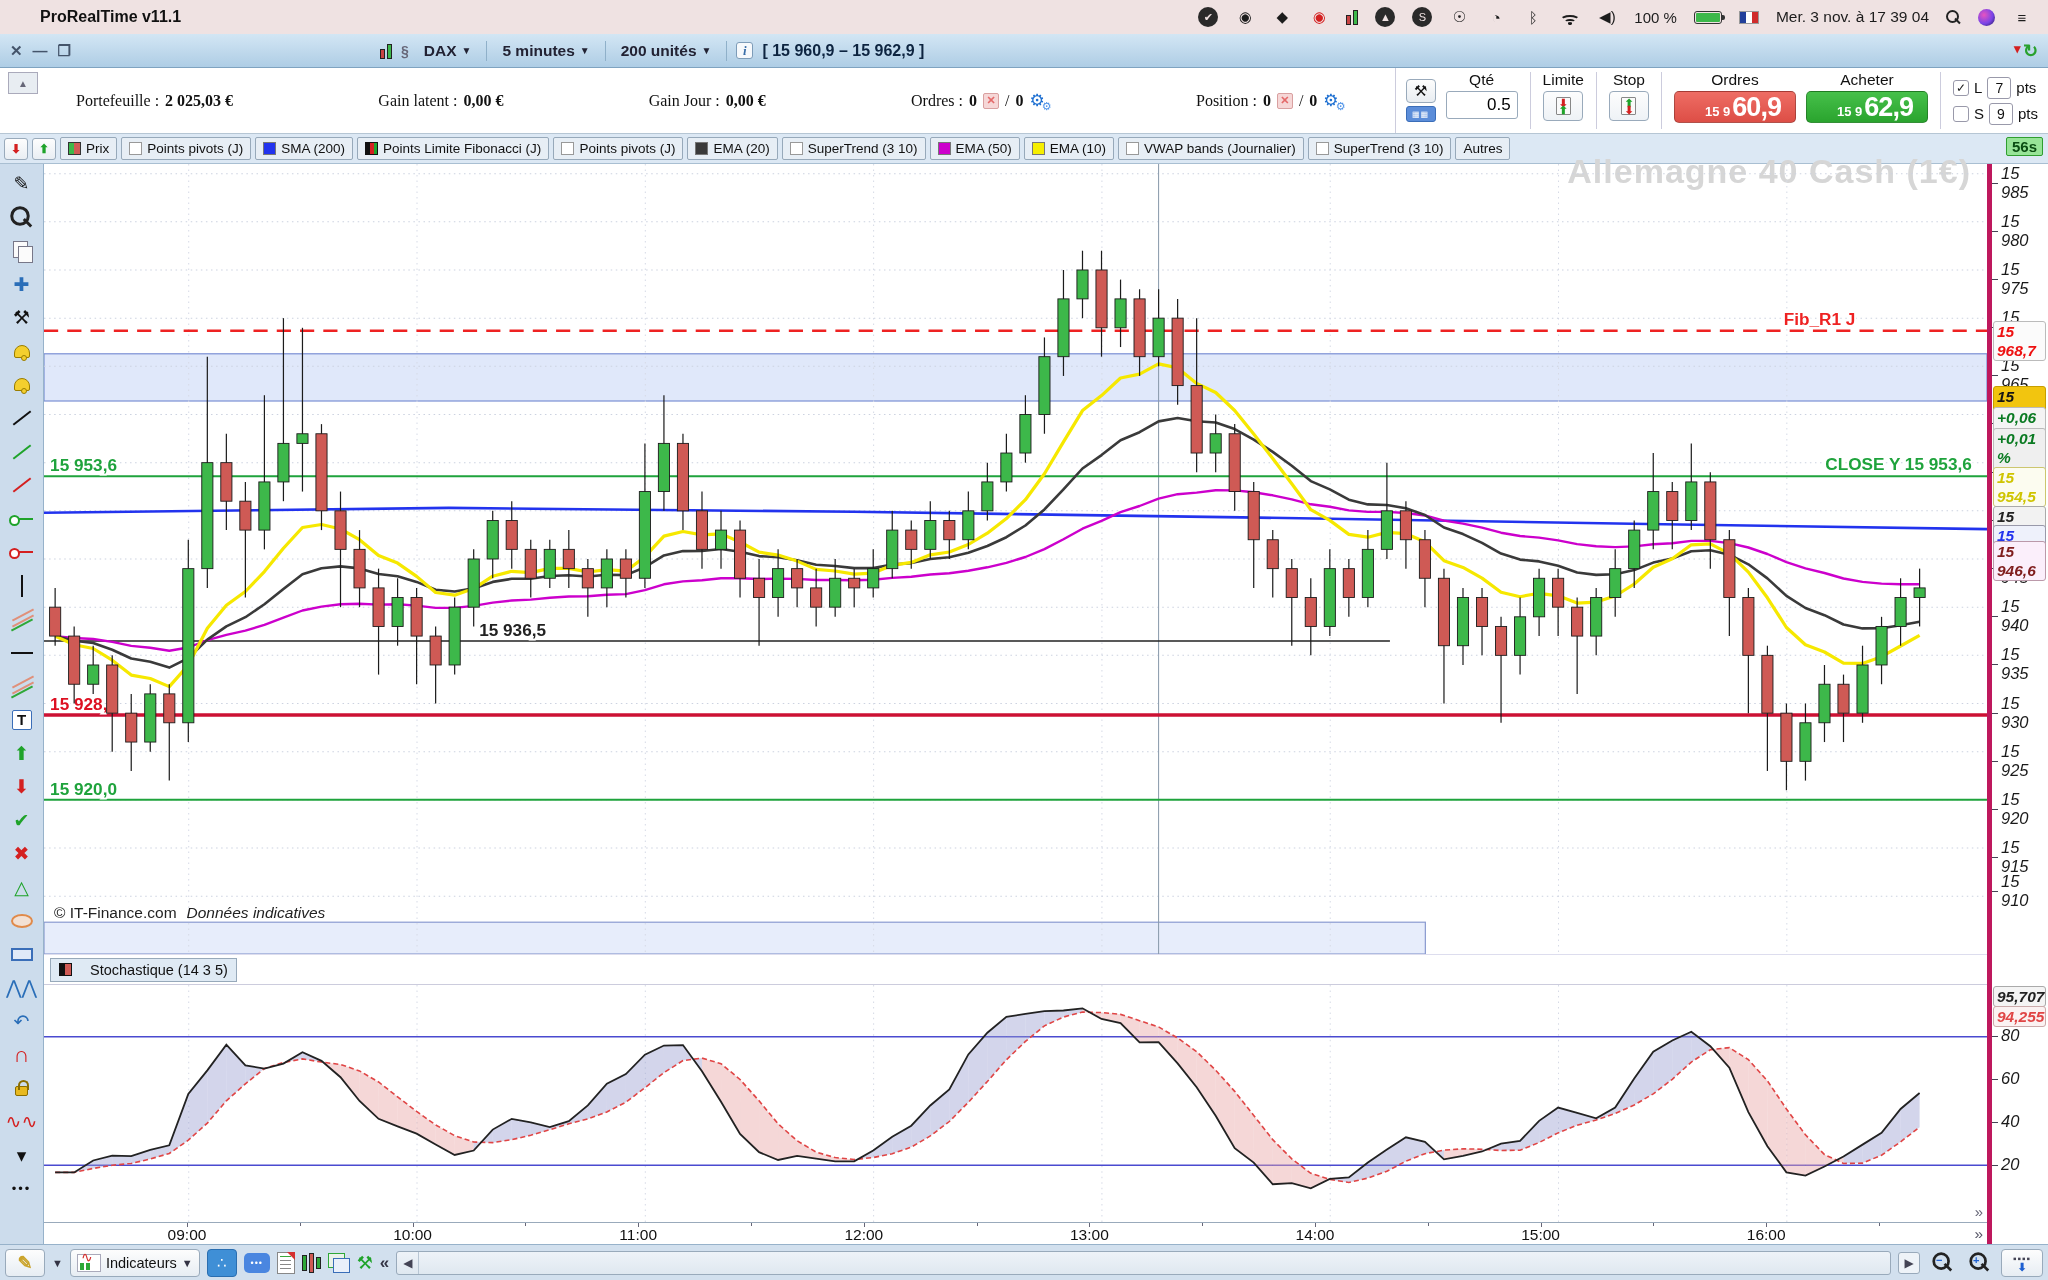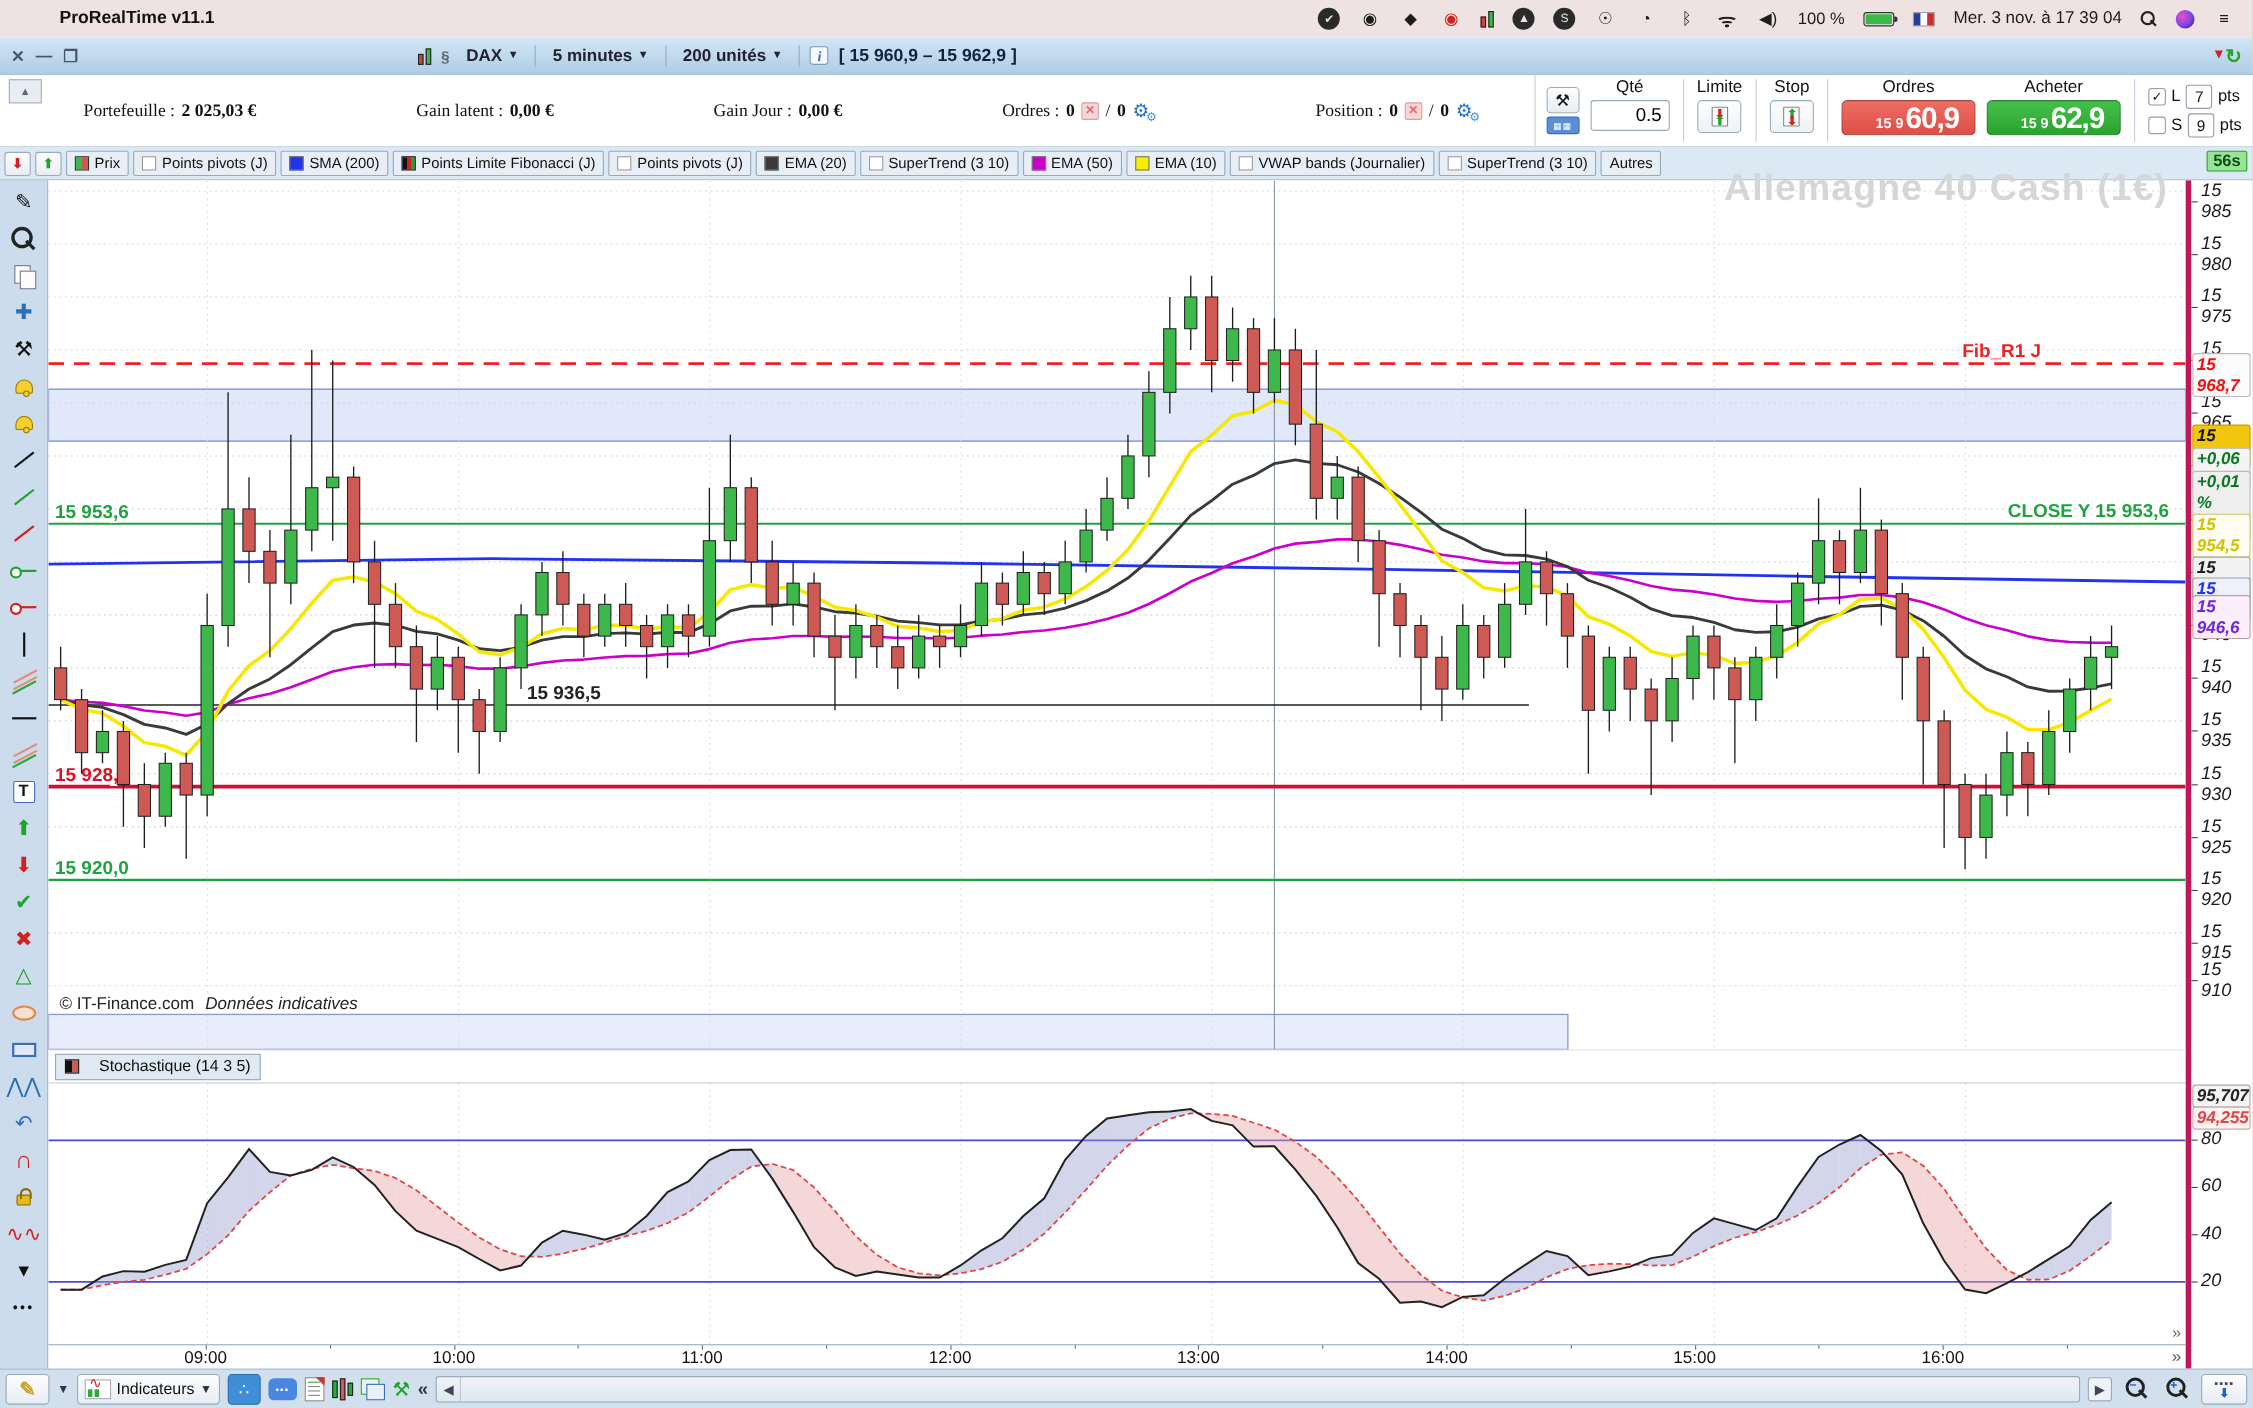--- a/index.html
+++ b/index.html
@@ -4,21 +4,21 @@
 <style>
   * { box-sizing: border-box; margin: 0; padding: 0; }
   html,body { background:#888; }
   #root {
     position: relative; width: 2048px; height: 1280px; overflow: hidden;
     font-family: "Liberation Sans", sans-serif; background: #fff; color:#111;
   }
   
   .menubar { height:34px; background:#efe2e2; display:flex; align-items:center; padding:0 16px; gap:10px; font-size:16px; }
   .apple { font-size:18px; font-weight:bold; }
-  .appname { font-weight:bold; font-size:16px; margin-left:28px; }
+  .appname { font-weight:bold; font-size:16px; margin-left:14px; }
   .mb-right { margin-left:auto; display:flex; align-items:center; gap:17px; color:#1c1c1c; }
   .mbi { font-size:15px; display:inline-flex; align-items:center; justify-content:center; width:20px; height:20px; }
   .mbi.circle { background:#2a2a2a; color:#efe2e2; border-radius:50%; font-size:11px; }
   .mbi.red { color:#d42020; }
   .mb-candle { display:inline-flex; gap:2px; align-items:flex-end; height:16px; }
   .mb-candle i { display:block; width:5px; }
   .mb-candle .r { height:10px; background:#c94444; border:1px solid #222; }
   .mb-candle .g { height:15px; background:#3db84a; border:1px solid #222; }
   .wifi { position:relative; width:20px; height:15px; }
   .wifi span { position:absolute; left:50%; transform:translateX(-50%); border:2px solid #1c1c1c; border-bottom:none; border-left-color:transparent; border-right-color:transparent; border-radius:50% 50% 0 0; }
@@ -894,21 +894,21 @@
         <div class="ax-tick" style="top: 625.854px;">15 920</div>
         <div class="ax-tick" style="top: 674.024px;">15 915</div>
         <div class="ax-tick" style="top: 708px;">15 910</div>
         <div class="ax-badge" style="top: 156.671px; color: rgb(238, 17, 17); background: rgb(251, 251, 251); border-color: rgb(187, 187, 187);">15 968,7</div>
         <div class="ax-badge" style="top: 222.183px; color: rgb(21, 21, 21); background: rgb(242, 197, 15); border-color: rgb(199, 159, 0);">15 961,9</div>
         <div class="ax-badge" style="top: 243.183px; color: rgb(10, 122, 34); background: rgb(244, 244, 244); border-color: rgb(187, 187, 187);">+0,06 %</div>
         <div class="ax-badge" style="top: 264.183px; color: rgb(10, 122, 34); background: rgb(239, 239, 239); border-color: rgb(187, 187, 187);">+0,01 %<span class="sub">bar. prec.</span></div>
         <div class="ax-badge" style="top: 303.476px; color: rgb(207, 196, 0); background: rgb(252, 252, 240); border-color: rgb(204, 198, 110);">15 954,5</div>
         <div class="ax-badge" style="top: 341.646px; color: rgb(34, 34, 34); background: rgb(242, 242, 242); border-color: rgb(170, 170, 170);">15 949,5</div>
         <div class="ax-badge" style="top: 361.024px; color: rgb(34, 51, 238); background: rgb(238, 241, 251); border-color: rgb(153, 153, 170);">15 947,8</div>
-        <div class="ax-badge" style="top: 376.585px; color: #6d28d9; background: rgb(251, 239, 251); border-color: rgb(187, 153, 170);">15 946,6</div>
+        <div class="ax-badge" style="top: 376.585px; color: #7f1d1d; background: rgb(251, 239, 251); border-color: rgb(187, 153, 170);">15 946,6</div>
         <div class="s-tick" style="top: 862px;">80</div>
         <div class="s-tick" style="top: 905px;">60</div>
         <div class="s-tick" style="top: 948px;">40</div>
         <div class="s-tick" style="top: 991px;">20</div>
         <div class="ax-badge" style="top: 822px; color: rgb(34, 34, 34); background: rgb(244, 244, 244); border-color: rgb(170, 170, 170);">95,707</div>
         <div class="ax-badge" style="top: 842px; color: rgb(224, 69, 69); background: rgb(251, 242, 242); border-color: rgb(204, 170, 170);">94,255</div>
       </div>
   </div>
 
   <div class="bottombar">

